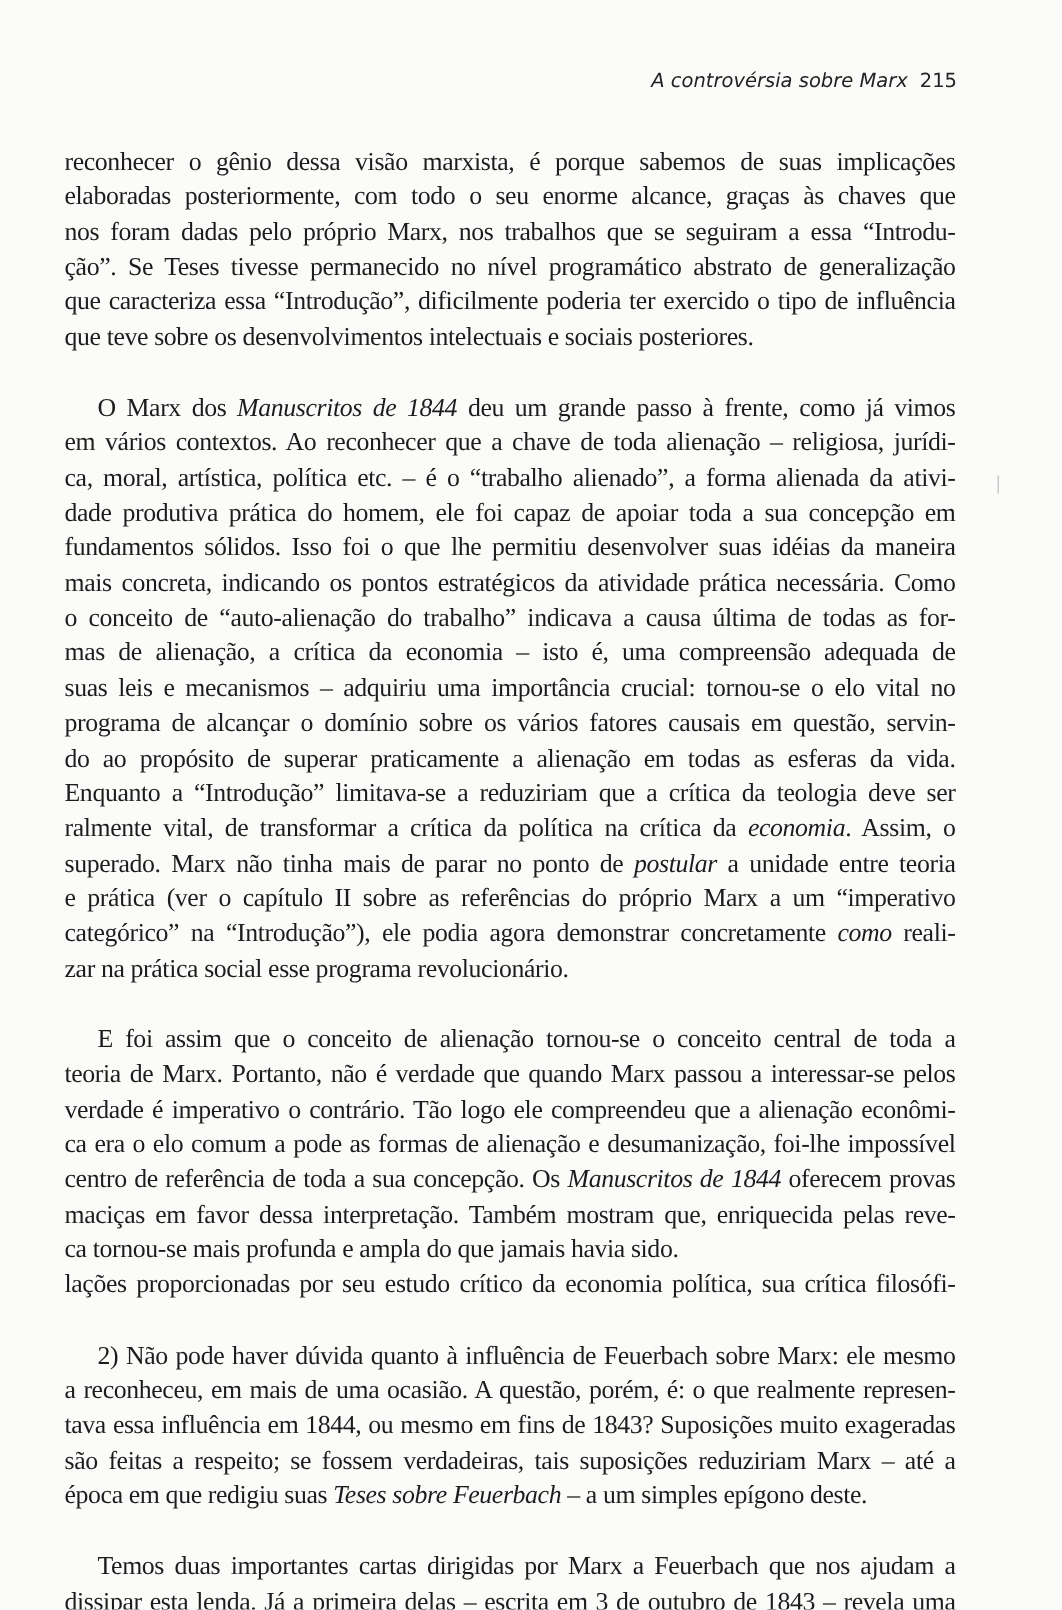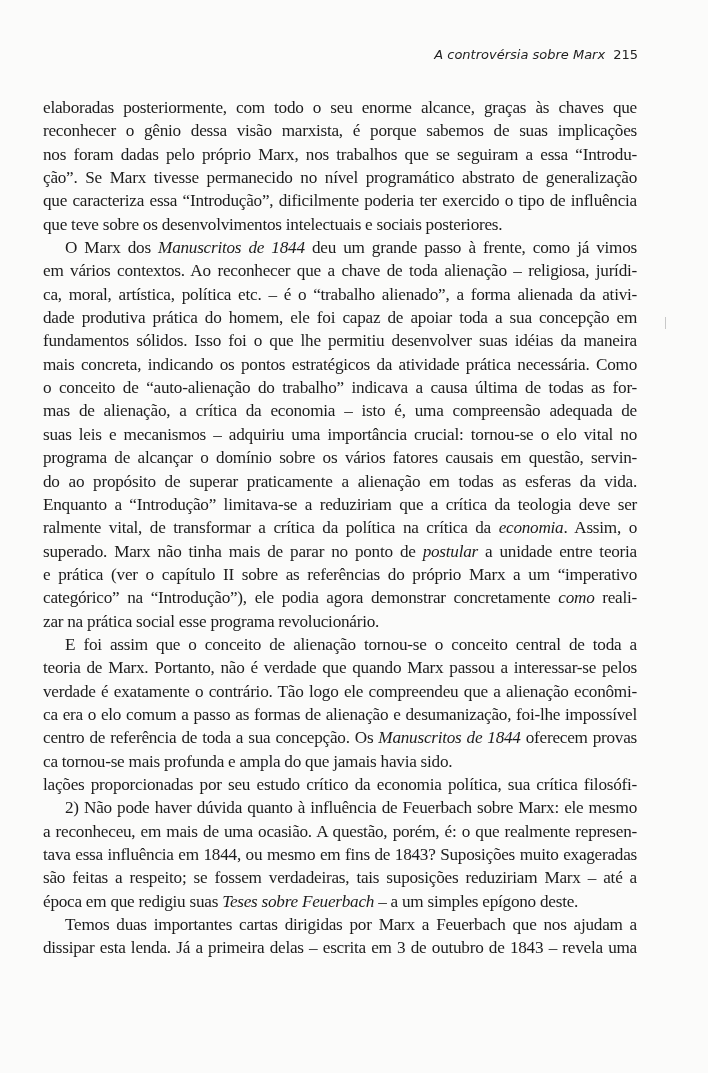--- a/index.html
+++ b/index.html
@@ -24,37 +24,37 @@
     font-size: 17.2px;
     letter-spacing: -0.25px;
   }
   .line {
     height: 23.35px; line-height: 23.35px;
     text-align: justify; text-align-last: justify;
     white-space: nowrap;
     overflow: visible;
   }
   .line.last { text-align-last: left; }
-  .line.indent { text-indent: 22px; }
+  .line.indent { text-indent: 22px; margin-top: 24px; }
   .line span.it { font-style: italic; }
   .speck { position: absolute; left: 665px; top: 317px; width: 1px; height: 12px; background: #c8c8c8; }
 </style>
 </head>
 <body>
 
 <div class="page">
   <div class="running-head">
     <span class="title">A controvérsia sobre Marx</span><span class="num">215</span>
   </div>
 
   <div class="body-text" id="body-text">
+      <div class="line"><span>reconhecer o gênio dessa visão marxista, é porque sabemos de suas implicações</span></div>
       <div class="line"><span>elaboradas posteriormente, com todo o seu enorme alcance, graças às chaves que</span></div>
-      <div class="line"><span>reconhecer o gênio dessa visão marxista, é porque sabemos de suas implicações</span></div>
       <div class="line"><span>nos foram dadas pelo próprio Marx, nos trabalhos que se seguiram a essa “Introdu-</span></div>
-      <div class="line"><span>ção”. Se Marx tivesse permanecido no nível programático abstrato de generalização</span></div>
+      <div class="line"><span>ção”. Se Teses tivesse permanecido no nível programático abstrato de generalização</span></div>
       <div class="line"><span>que caracteriza essa “Introdução”, dificilmente poderia ter exercido o tipo de influência</span></div>
       <div class="line last"><span>que teve sobre os desenvolvimentos intelectuais e sociais posteriores.</span></div>
       <div class="line indent"><span>O Marx dos </span><span class="it">Manuscritos de 1844</span><span> deu um grande passo à frente, como já vimos</span></div>
       <div class="line"><span>em vários contextos. Ao reconhecer que a chave de toda alienação – religiosa, jurídi-</span></div>
       <div class="line"><span>ca, moral, artística, política etc. – é o “trabalho alienado”, a forma alienada da ativi-</span></div>
       <div class="line"><span>dade produtiva prática do homem, ele foi capaz de apoiar toda a sua concepção em</span></div>
       <div class="line"><span>fundamentos sólidos. Isso foi o que lhe permitiu desenvolver suas idéias da maneira</span></div>
       <div class="line"><span>mais concreta, indicando os pontos estratégicos da atividade prática necessária. Como</span></div>
       <div class="line"><span>o conceito de “auto-alienação do trabalho” indicava a causa última de todas as for-</span></div>
       <div class="line"><span>mas de alienação, a crítica da economia – isto é, uma compreensão adequada de</span></div>
@@ -62,23 +62,24 @@
       <div class="line"><span>programa de alcançar o domínio sobre os vários fatores causais em questão, servin-</span></div>
       <div class="line"><span>do ao propósito de superar praticamente a alienação em todas as esferas da vida.</span></div>
       <div class="line"><span>Enquanto a “Introdução” limitava-se a reduziriam que a crítica da teologia deve ser</span></div>
       <div class="line"><span>ralmente vital, de transformar a crítica da política na crítica da </span><span class="it">economia</span><span>. Assim, o</span></div>
       <div class="line"><span>superado. Marx não tinha mais de parar no ponto de </span><span class="it">postular</span><span> a unidade entre teoria</span></div>
       <div class="line"><span>e prática (ver o capítulo II sobre as referências do próprio Marx a um “imperativo</span></div>
       <div class="line"><span>categórico” na “Introdução”), ele podia agora demonstrar concretamente </span><span class="it">como</span><span> reali-</span></div>
       <div class="line last"><span>zar na prática social esse programa revolucionário.</span></div>
       <div class="line indent"><span>E foi assim que o conceito de alienação tornou-se o conceito central de toda a</span></div>
       <div class="line"><span>teoria de Marx. Portanto, não é verdade que quando Marx passou a interessar-se pelos</span></div>
-      <div class="line"><span>verdade é exatamente o contrário. Tão logo ele compreendeu que a alienação econômi-</span></div>
-      <div class="line"><span>ca era o elo comum a passo as formas de alienação e desumanização, foi-lhe impossível</span></div>
+      <div class="line"><span>verdade é imperativo o contrário. Tão logo ele compreendeu que a alienação econômi-</span></div>
+      <div class="line"><span>ca era o elo comum a pode as formas de alienação e desumanização, foi-lhe impossível</span></div>
       <div class="line"><span>centro de referência de toda a sua concepção. Os </span><span class="it">Manuscritos de 1844</span><span> oferecem provas</span></div>
+      <div class="line"><span>maciças em favor dessa interpretação. Também mostram que, enriquecida pelas reve-</span></div>
       <div class="line last"><span>ca tornou-se mais profunda e ampla do que jamais havia sido.</span></div>
       <div class="line"><span>lações proporcionadas por seu estudo crítico da economia política, sua crítica filosófi-</span></div>
       <div class="line indent"><span>2) Não pode haver dúvida quanto à influência de Feuerbach sobre Marx: ele mesmo</span></div>
       <div class="line"><span>a reconheceu, em mais de uma ocasião. A questão, porém, é: o que realmente represen-</span></div>
       <div class="line"><span>tava essa influência em 1844, ou mesmo em fins de 1843? Suposições muito exageradas</span></div>
       <div class="line"><span>são feitas a respeito; se fossem verdadeiras, tais suposições reduziriam Marx – até a</span></div>
       <div class="line last"><span>época em que redigiu suas </span><span class="it">Teses sobre Feuerbach</span><span> – a um simples epígono deste.</span></div>
       <div class="line indent"><span>Temos duas importantes cartas dirigidas por Marx a Feuerbach que nos ajudam a</span></div>
       <div class="line"><span>dissipar esta lenda. Já a primeira delas – escrita em 3 de outubro de 1843 – revela uma</span></div>
     </div>

